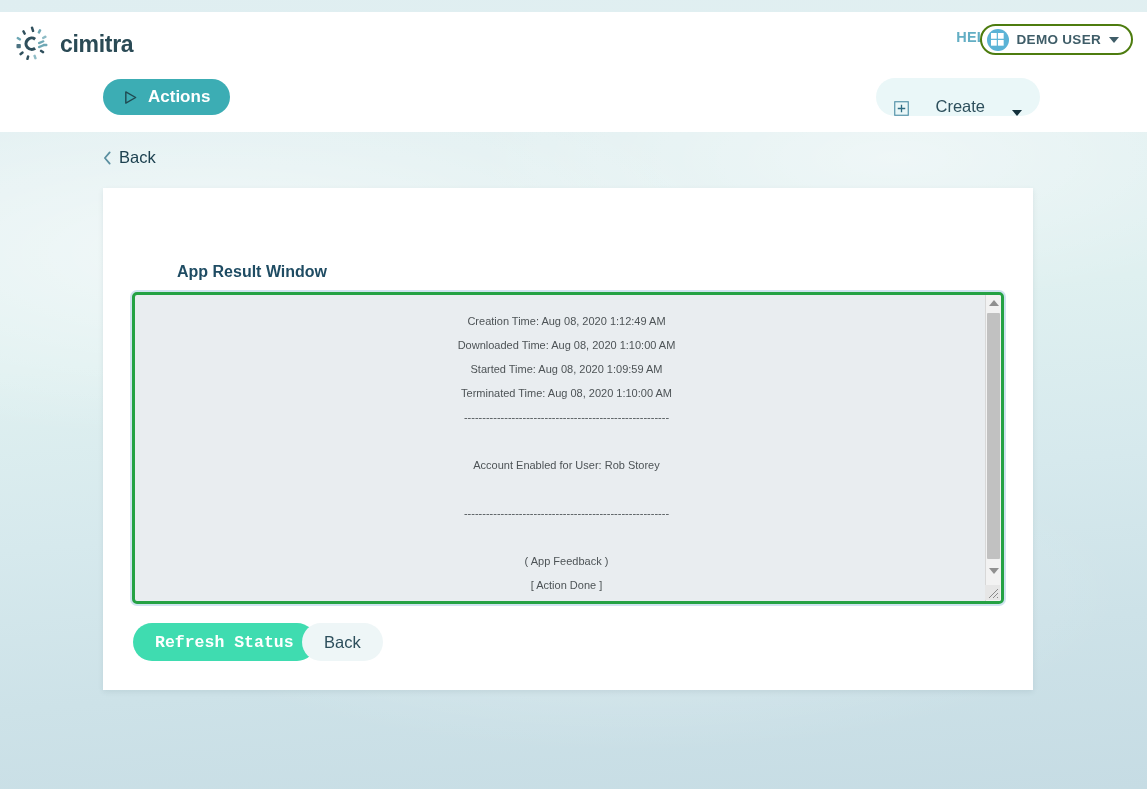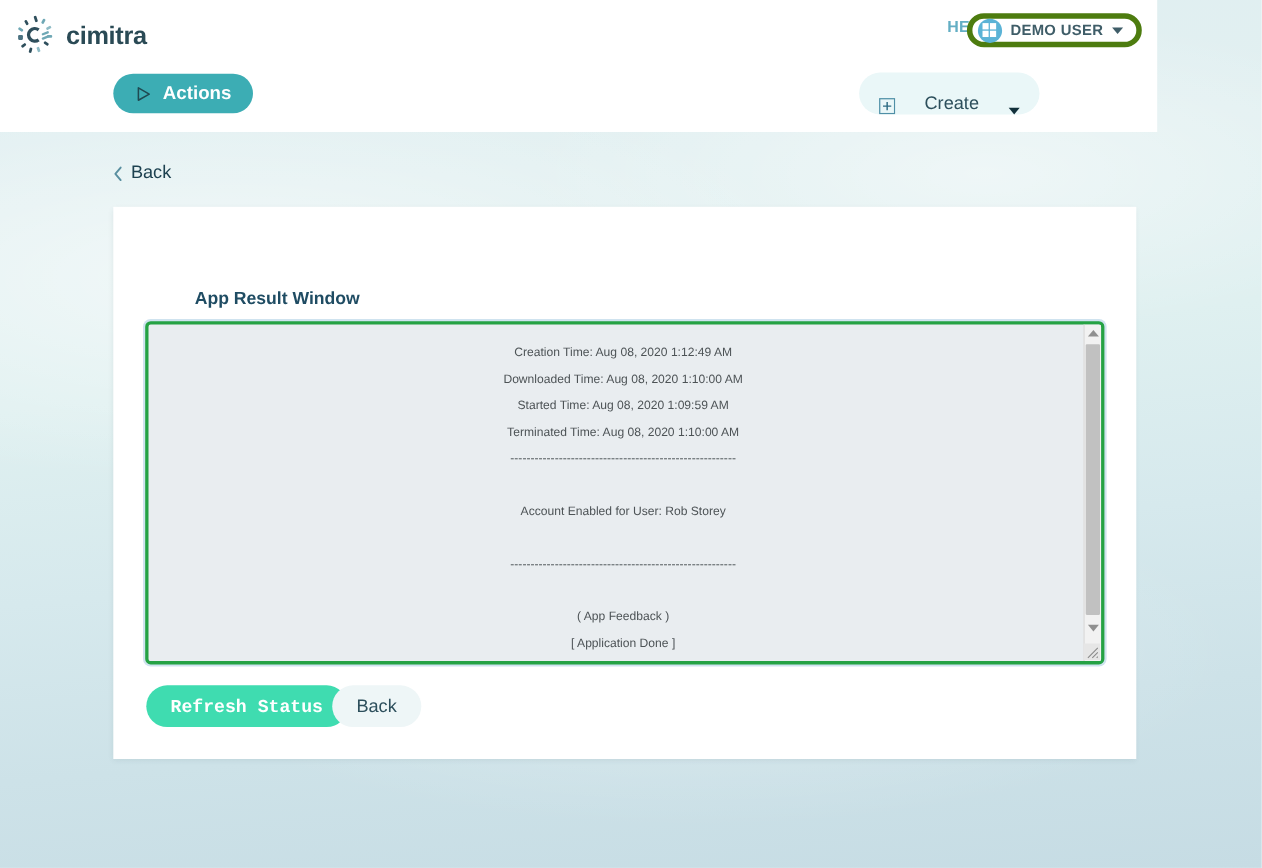--- a/index.html
+++ b/index.html
@@ -12,42 +12,42 @@
   body {
     background:
       radial-gradient(ellipse 900px 300px at 18% 32%, rgba(255,255,255,0.55), rgba(255,255,255,0) 62%),
       radial-gradient(ellipse 700px 240px at 78% 20%, rgba(255,255,255,0.45), rgba(255,255,255,0) 60%),
       radial-gradient(ellipse 800px 260px at 55% 75%, rgba(255,255,255,0.30), rgba(255,255,255,0) 62%),
       linear-gradient(175deg, #dfeef1 0%, #e2f0f1 22%, #dff0f0 42%, #d6e9ed 62%, #cde2e8 80%, #c6dce4 100%);
   }
 
   
   .topbar {
-    position: absolute; left: 0; top: 0;
-    width: 1052px; height: 120px;
+    position: absolute; left: 0; top: 12px;
+    width: 1147px; height: 120px;
     background: #ffffff;
   }
   .logo-wrap {
     position: absolute; left: 14px; top: 13px;
     display: flex; align-items: center; gap: 8px;
   }
   .logo-mark { width: 38px; height: 38px; display: block; }
   .logo-text {
     font-size: 23px; font-weight: bold; color: #2a4a55;
     letter-spacing: -0.3px;
   }
   .help-link {
     position: absolute; right: 151px; top: 17px;
     font-size: 14.5px; font-weight: bold; color: #63aec4;
     letter-spacing: 0.3px; cursor: pointer;
   }
   .user-pill {
     position: absolute; right: 14px; top: 12px;
     height: 31px;
-    border: 5px solid #4d7c0f;
+    border: 2px solid #4d7c0f;
     border-radius: 17px;
     background: #ffffff;
     display: flex; align-items: center;
     padding: 0 12px 0 5px; gap: 8px;
     cursor: pointer;
   }
   .user-avatar {
     width: 22px; height: 22px; border-radius: 50%;
     background: #5bb3d6;
     display: flex; align-items: center; justify-content: center;
@@ -287,21 +287,20 @@
       <div class="ta-line">Downloaded Time: Aug 08, 2020 1:10:00 AM</div>
       <div class="ta-line">Started Time: Aug 08, 2020 1:09:59 AM</div>
       <div class="ta-line">Terminated Time: Aug 08, 2020 1:10:00 AM</div>
       <div class="ta-line">--------------------------------------------------------</div>
       <div class="ta-line blank">&nbsp;</div>
       <div class="ta-line">Account Enabled for User: Rob Storey</div>
       <div class="ta-line blank">&nbsp;</div>
       <div class="ta-line">--------------------------------------------------------</div>
       <div class="ta-line blank">&nbsp;</div>
       <div class="ta-line">( App Feedback )</div>
-      <div class="ta-line">[ Application Done ]</div>
       <div class="ta-line">[ Action Done ]</div>
     </div>
 
     <div class="sb">
       <div class="sb-arrow-up">
           <span class="tri-up"></span>
         </div>
       <div class="sb-thumb"></div>
       <div class="sb-arrow-dn">
           <span class="tri-dn"></span>

